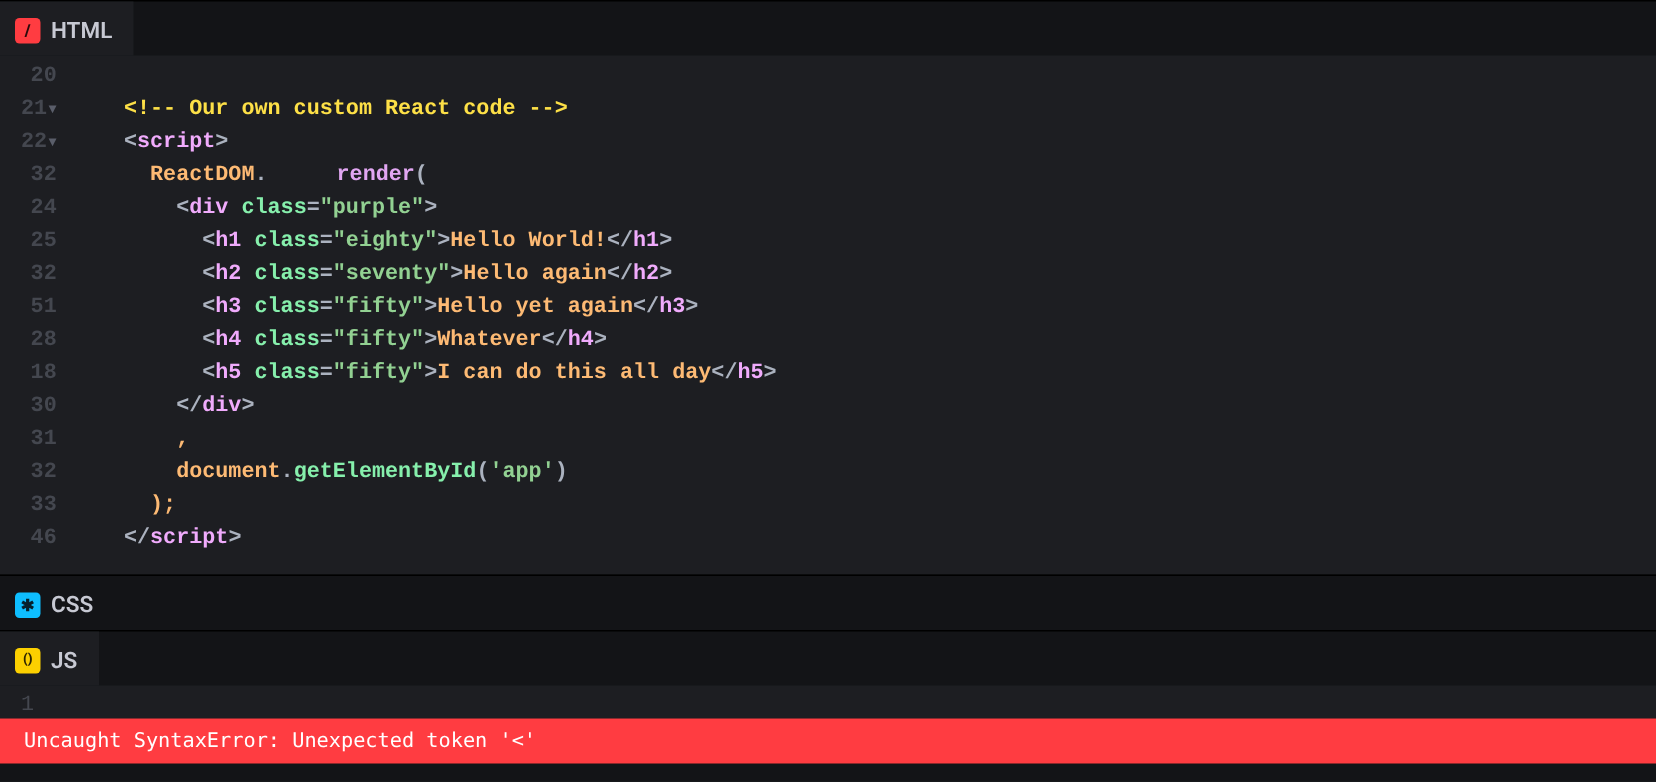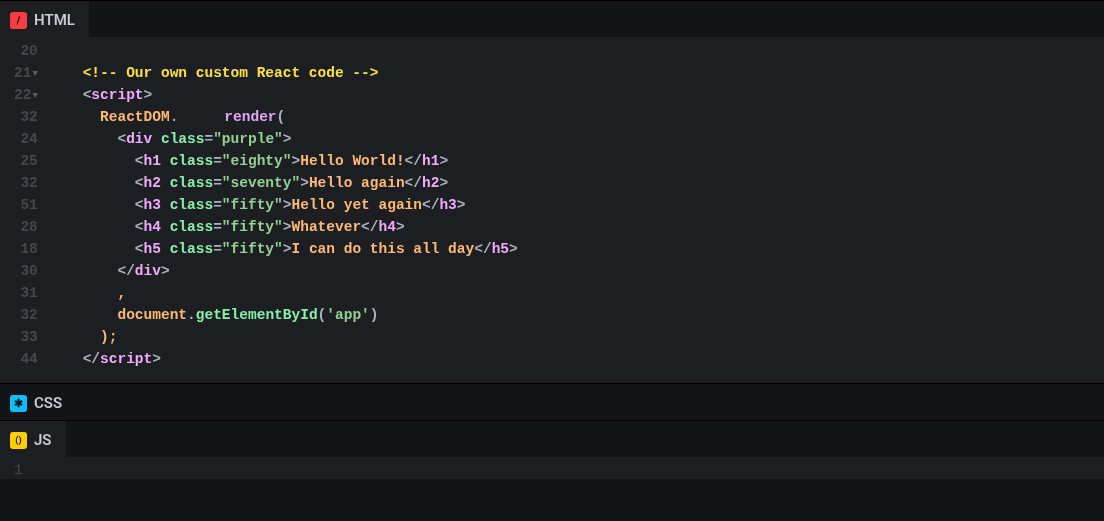--- a/index.html
+++ b/index.html
@@ -112,21 +112,21 @@
         <span class="ln">24</span>
         <span class="ln">25</span>
         <span class="ln">32</span>
         <span class="ln">51</span>
         <span class="ln">28</span>
         <span class="ln">18</span>
         <span class="ln">30</span>
         <span class="ln">31</span>
         <span class="ln">32</span>
         <span class="ln">33</span>
-        <span class="ln">44</span>
+        <span class="ln">46</span>
       </div>
     <div class="code" id="html-code"><span class="row"></span><span class="row"><span>    </span><span class="c-comment">&lt;!-- Our own custom React code --&gt;</span></span><span class="row"><span>    </span><span class="c-punct">&lt;</span><span class="c-tag">script</span><span class="c-punct">&gt;</span></span><span class="row"><span>      </span><span class="c-text">ReactDOM</span><span class="c-dot">.</span><span class="c-funcobj">render</span><span class="c-punct">(</span></span><span class="row"><span>        </span><span class="c-punct">&lt;</span><span class="c-tag">div</span><span> </span><span class="c-attr">class</span><span class="c-punct">=</span><span class="c-string">"purple"</span><span class="c-punct">&gt;</span></span><span class="row"><span>          </span><span class="c-punct">&lt;</span><span class="c-tag">h1</span><span> </span><span class="c-attr">class</span><span class="c-punct">=</span><span class="c-string">"eighty"</span><span class="c-punct">&gt;</span><span class="c-text">Hello World!</span><span class="c-punct">&lt;/</span><span class="c-tag">h1</span><span class="c-punct">&gt;</span></span><span class="row"><span>          </span><span class="c-punct">&lt;</span><span class="c-tag">h2</span><span> </span><span class="c-attr">class</span><span class="c-punct">=</span><span class="c-string">"seventy"</span><span class="c-punct">&gt;</span><span class="c-text">Hello again</span><span class="c-punct">&lt;/</span><span class="c-tag">h2</span><span class="c-punct">&gt;</span></span><span class="row"><span>          </span><span class="c-punct">&lt;</span><span class="c-tag">h3</span><span> </span><span class="c-attr">class</span><span class="c-punct">=</span><span class="c-string">"fifty"</span><span class="c-punct">&gt;</span><span class="c-text">Hello yet again</span><span class="c-punct">&lt;/</span><span class="c-tag">h3</span><span class="c-punct">&gt;</span></span><span class="row"><span>          </span><span class="c-punct">&lt;</span><span class="c-tag">h4</span><span> </span><span class="c-attr">class</span><span class="c-punct">=</span><span class="c-string">"fifty"</span><span class="c-punct">&gt;</span><span class="c-text">Whatever</span><span class="c-punct">&lt;/</span><span class="c-tag">h4</span><span class="c-punct">&gt;</span></span><span class="row"><span>          </span><span class="c-punct">&lt;</span><span class="c-tag">h5</span><span> </span><span class="c-attr">class</span><span class="c-punct">=</span><span class="c-string">"fifty"</span><span class="c-punct">&gt;</span><span class="c-text">I can do this all day</span><span class="c-punct">&lt;/</span><span class="c-tag">h5</span><span class="c-punct">&gt;</span></span><span class="row"><span>        </span><span class="c-punct">&lt;/</span><span class="c-tag">div</span><span class="c-punct">&gt;</span></span><span class="row"><span class="c-text">        ,</span></span><span class="row"><span>        </span><span class="c-text">document</span><span class="c-dot">.</span><span class="c-method">getElementById</span><span class="c-punct">(</span><span class="c-string">'app'</span><span class="c-punct">)</span></span><span class="row"><span class="c-text">      );</span></span><span class="row"><span>    </span><span class="c-punct">&lt;/</span><span class="c-tag">script</span><span class="c-punct">&gt;</span></span></div>
   </div>
 </div>
 
 <div class="panel" id="css-panel">
   <div class="tab-bar">
     <div class="tab inactive">
       <span class="icon-badge icon-css">✱</span>
       <span>CSS</span>
@@ -140,13 +140,14 @@
       <span class="icon-badge icon-js" style="font-size:9px;">()</span>
       <span>JS</span>
     </div>
   </div>
   <div class="editor">
     <div class="gutter" id="js-gutter">
         <span class="ln">1</span>
       </div>
     <div class="code" id="js-code"><span class="row"></span></div>
   </div>
+  <div class="error-bar">Uncaught SyntaxError: Unexpected token '&lt;'</div>
 </div>
 
 </body></html>

